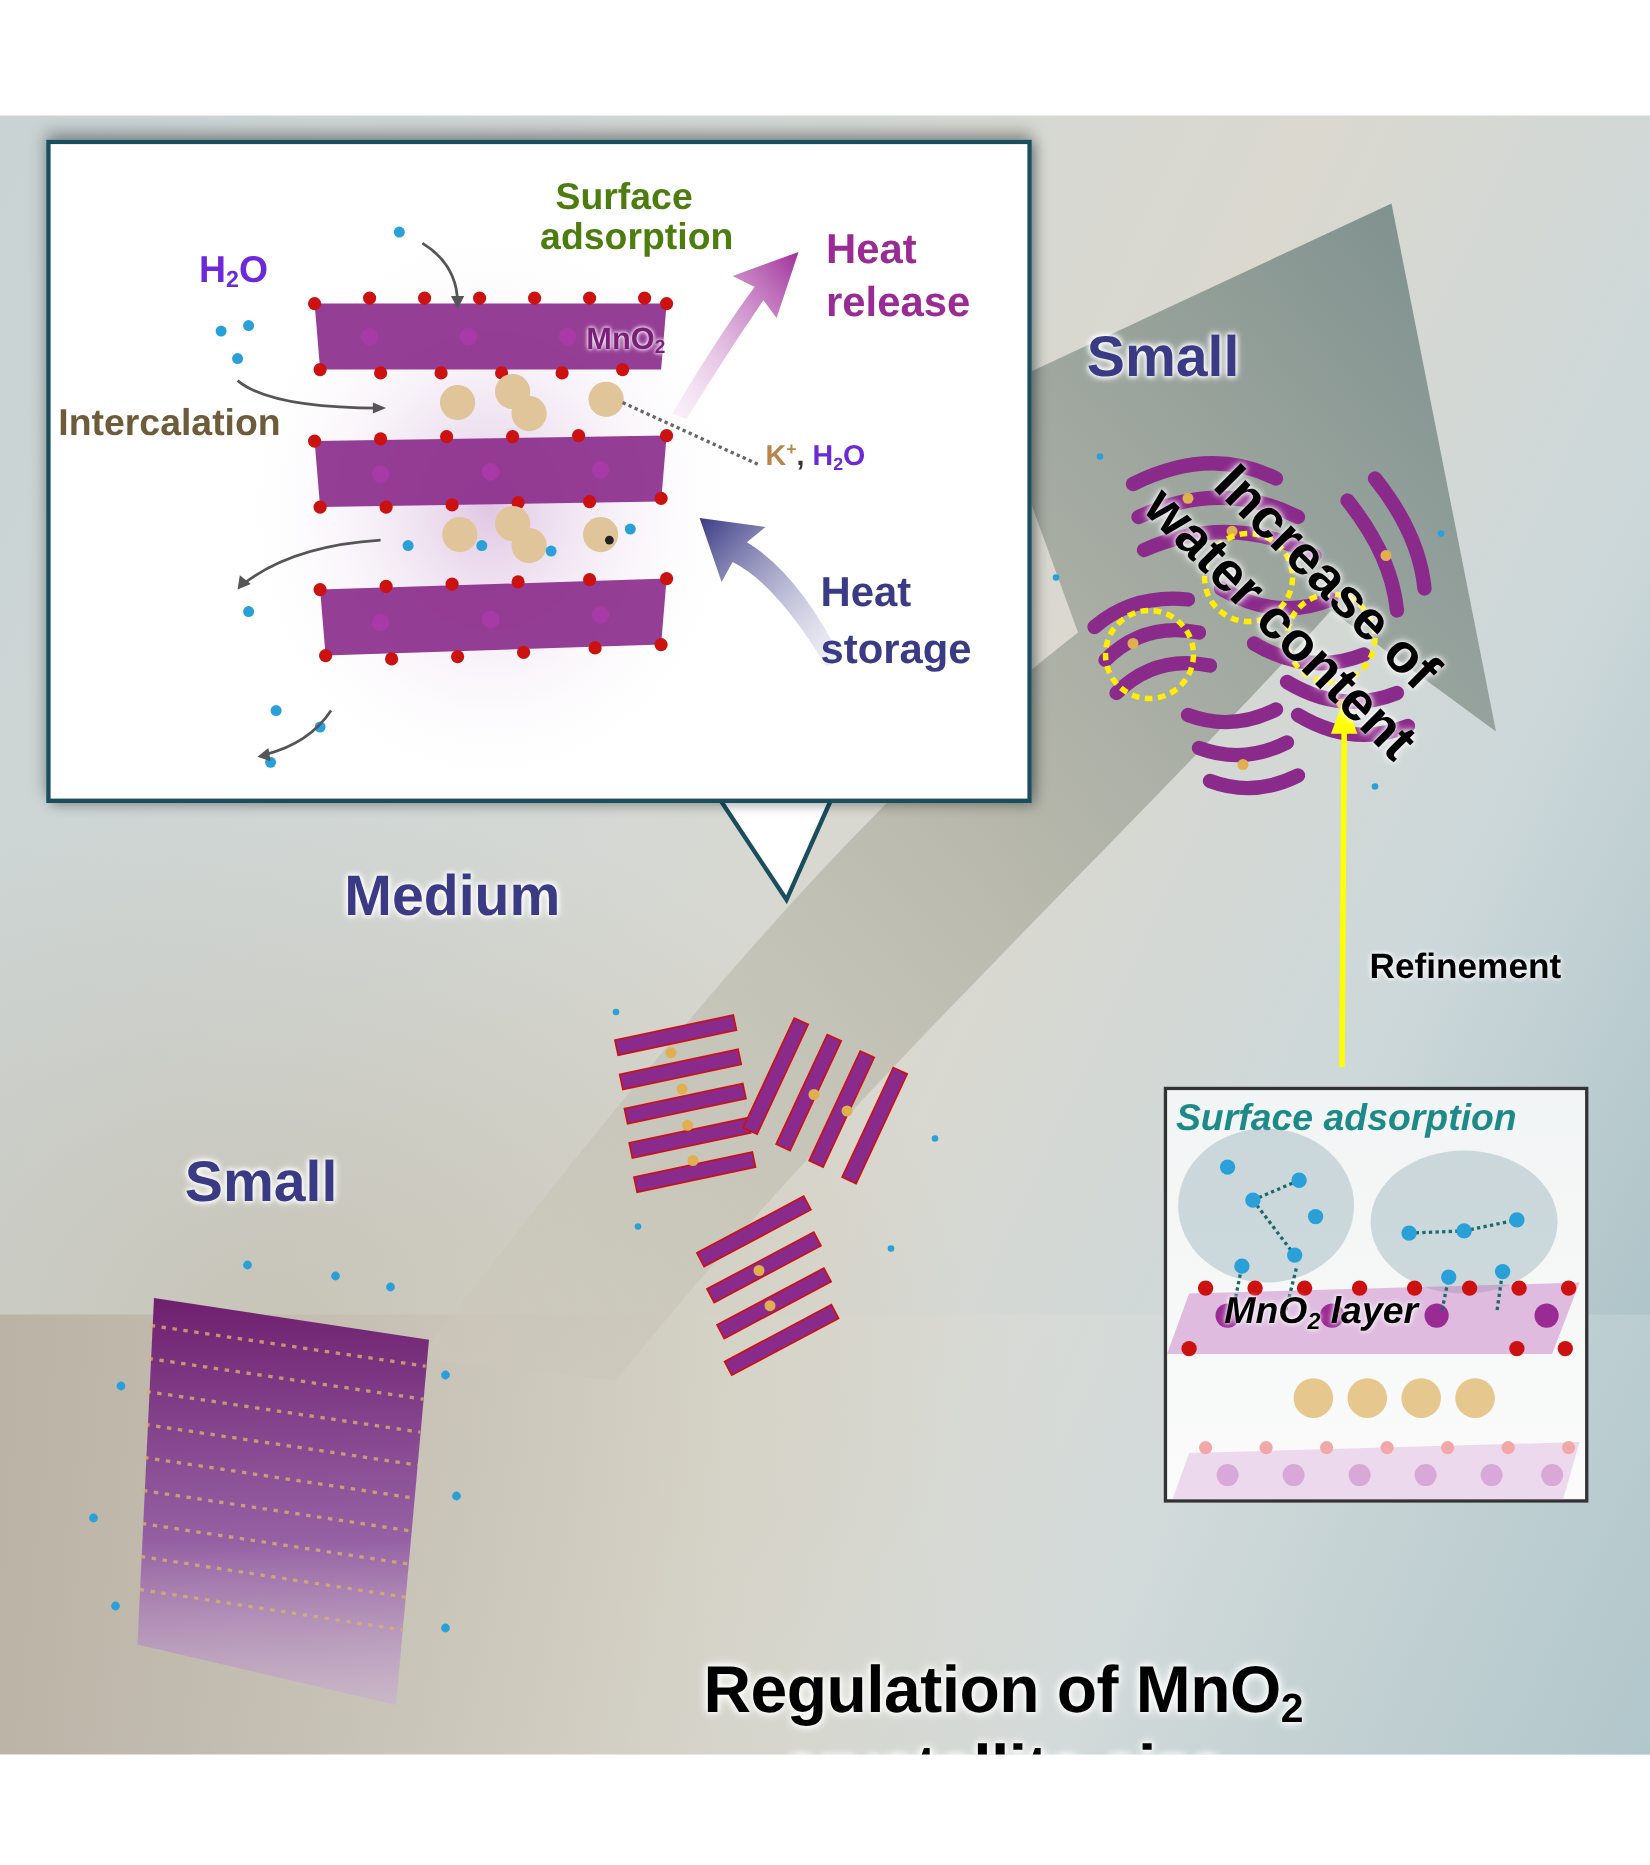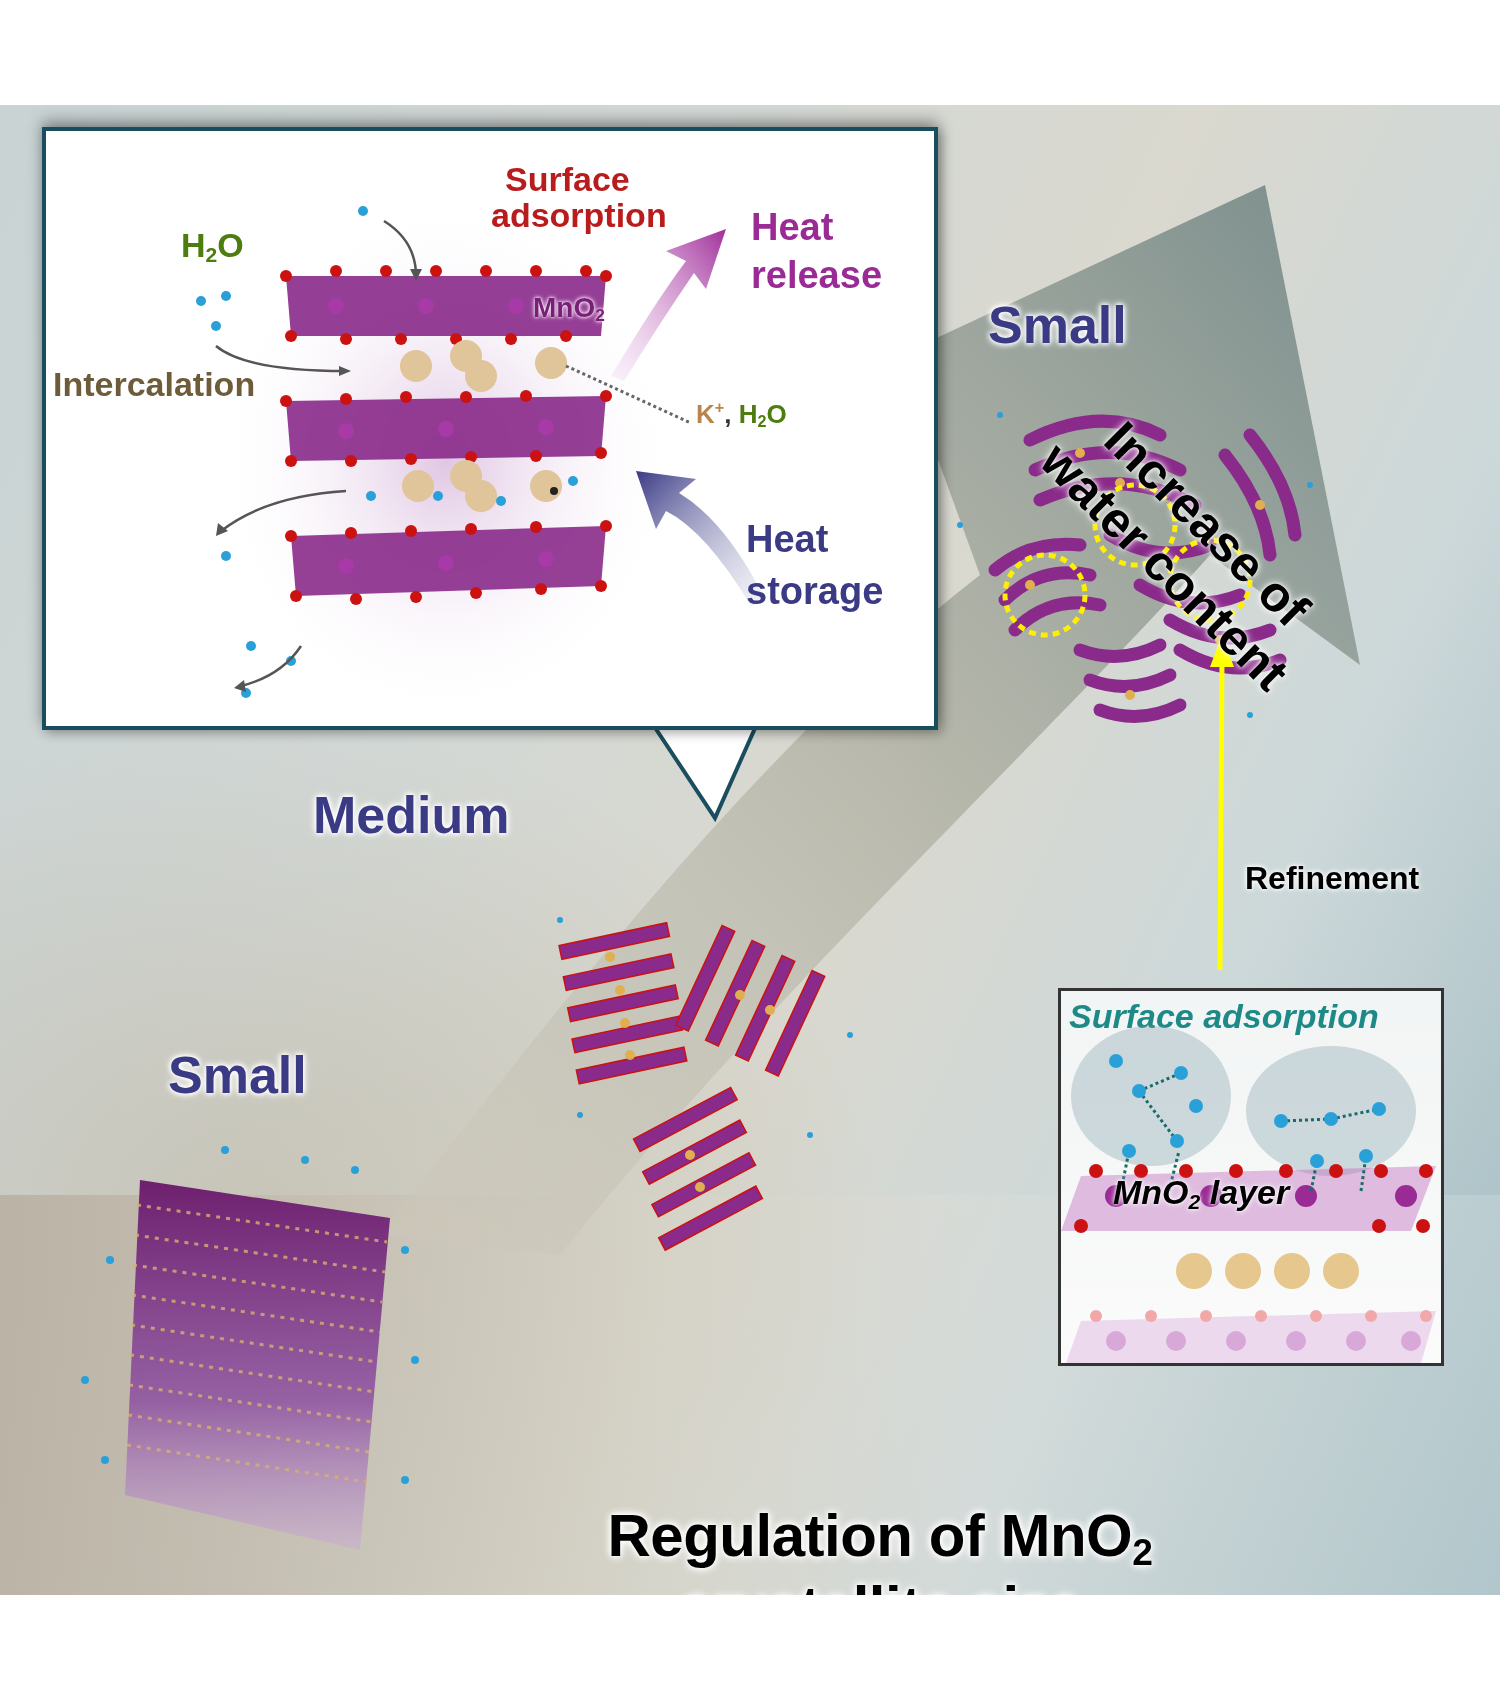--- a/index.html
+++ b/index.html
@@ -10,34 +10,34 @@
       radial-gradient(ellipse 900px 700px at 250px 1100px, rgba(190,180,160,0.55), rgba(190,180,160,0) 70%),
       linear-gradient(115deg, #c9d3d4 0%, #d2d8d6 30%, #dad8cf 55%, #cdd8da 75%, #9fbac0 100%);
   }
   .bottom-shade { position:absolute; left:0; bottom:0; width:100%; height:400px;
     background:linear-gradient(90deg, rgba(185,176,162,0.9) 0%, rgba(215,212,200,0.6) 45%, rgba(225,224,218,0.3) 65%, rgba(205,218,220,0.4) 100%); }
   .abs { position:absolute; }
   svg { overflow:visible; }
 
   .label-size { position:absolute; font-weight:bold; color:#3a3a85; font-size:52px;
     text-shadow: 0 0 4px #fff, 0 0 6px #fff, 0 0 8px #fff; text-align: center; }
-  .title-main { position:absolute; left:500px; top:1395px; width:760px; text-align:center;
+  .title-main { position:absolute; left:532px; top:1395px; width:760px; text-align:center;
     font-weight:bold; font-size:60px; line-height:72px; color:#000;
     text-shadow: 0 0 4px #fff, 0 0 8px #fff, 0 0 10px #fff; letter-spacing:-0.5px; }
   .increase { position:absolute; left:1030px; top:200px; width:560px; transform:rotate(45deg);
     transform-origin:left top; font-weight:bold; font-size:50px; line-height:60px; color:#000; text-align:center;
     text-shadow: 0 0 4px #fff, 0 0 8px #fff; }
   .refinement { position:absolute; left:1245px; top:710px; font-weight:bold; font-size:32px; color:#000;
     text-shadow: 0 0 4px #fff, 0 0 6px #fff; margin-top: 45px; }
 
   .callout { position:absolute; left:42px; top:127px; width:888px; height:595px; background:#fff;
     border:4px solid #1a4e5e; box-shadow: 0 -6px 14px rgba(0,0,0,0.35), 4px 4px 10px rgba(0,0,0,0.25); }
   .ct { position:absolute; font-weight:bold; }
-  .teal { color:#b91c1c; }
-  .h2o-color { color:#4d7c0f; }
+  .teal { color:#4d7c0f; }
+  .h2o-color { color:#6d28d9; }
   .purple { color:#9a2b95; }
   .navy { color:#3a3a85; }
   .brown { color:#6e5b3a; }
   .orange { color:#b8864b; }
 
   .inset { position:absolute; left:1058px; top:883px; width:380px; height:372px;
     border:3px solid #333; background:linear-gradient(180deg,#f2f5f5 0%,#f7f8f8 60%,#fbfbfb 100%);font-style:italic; }
   .inset-title { position:absolute; left:8px; top:6px; font-weight:bold; font-size:34px; color:#1e8a88; white-space:nowrap; }
   .inset-layer-label { position:absolute; left:52px; top:182px; font-weight:bold; font-size:34px; color:#000;
     text-shadow: 0 0 3px #fff, 0 0 6px #fff; }

